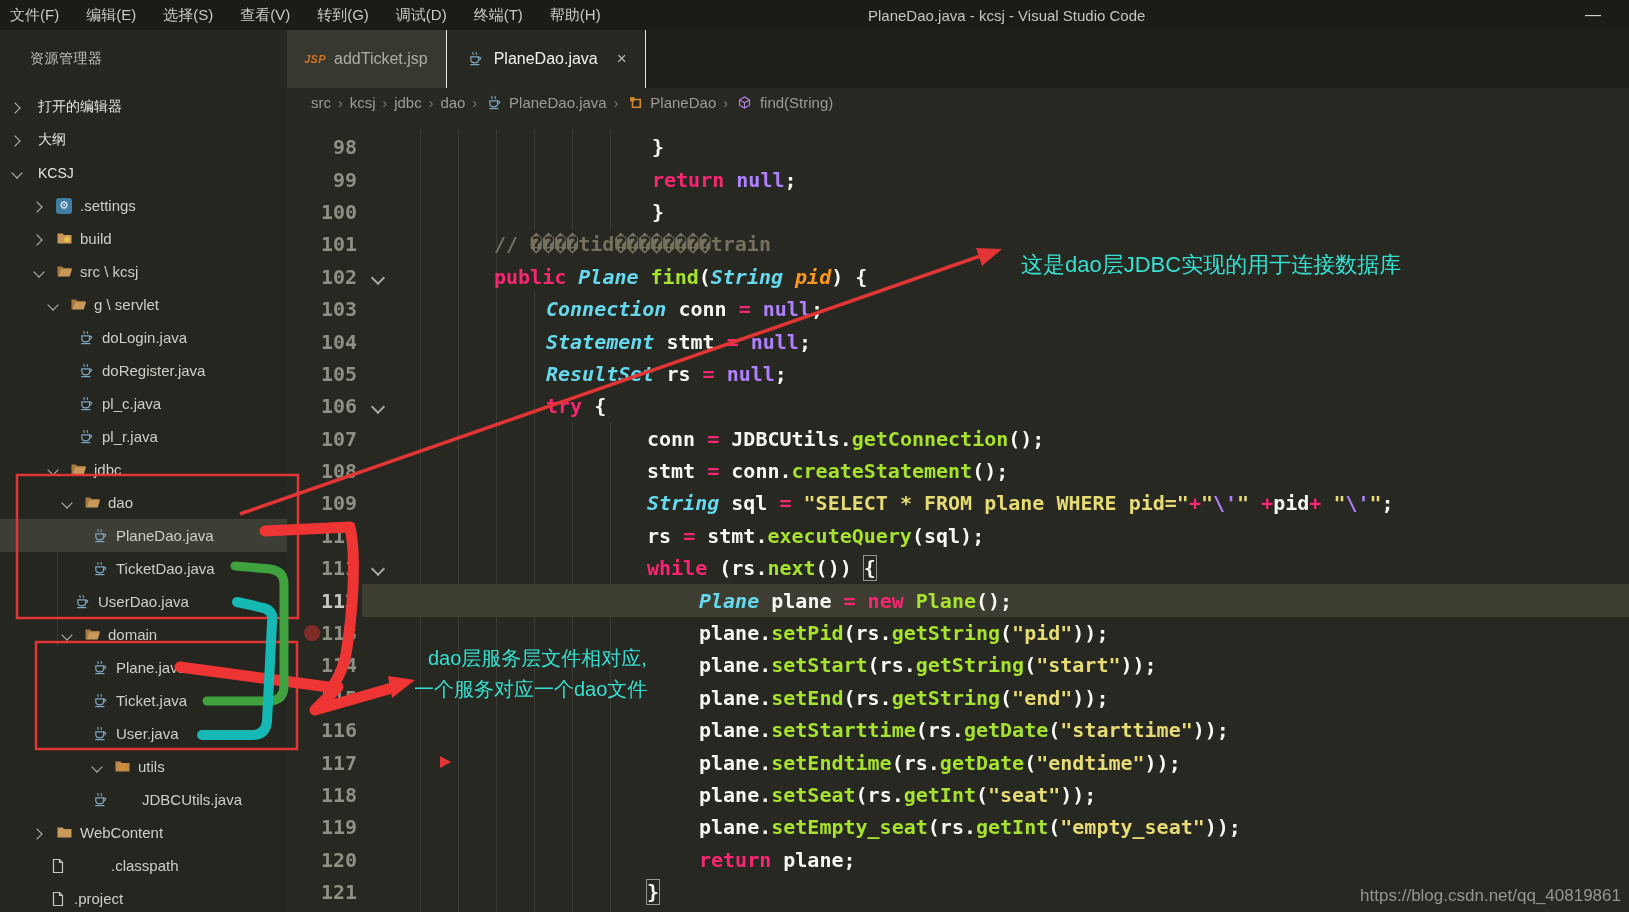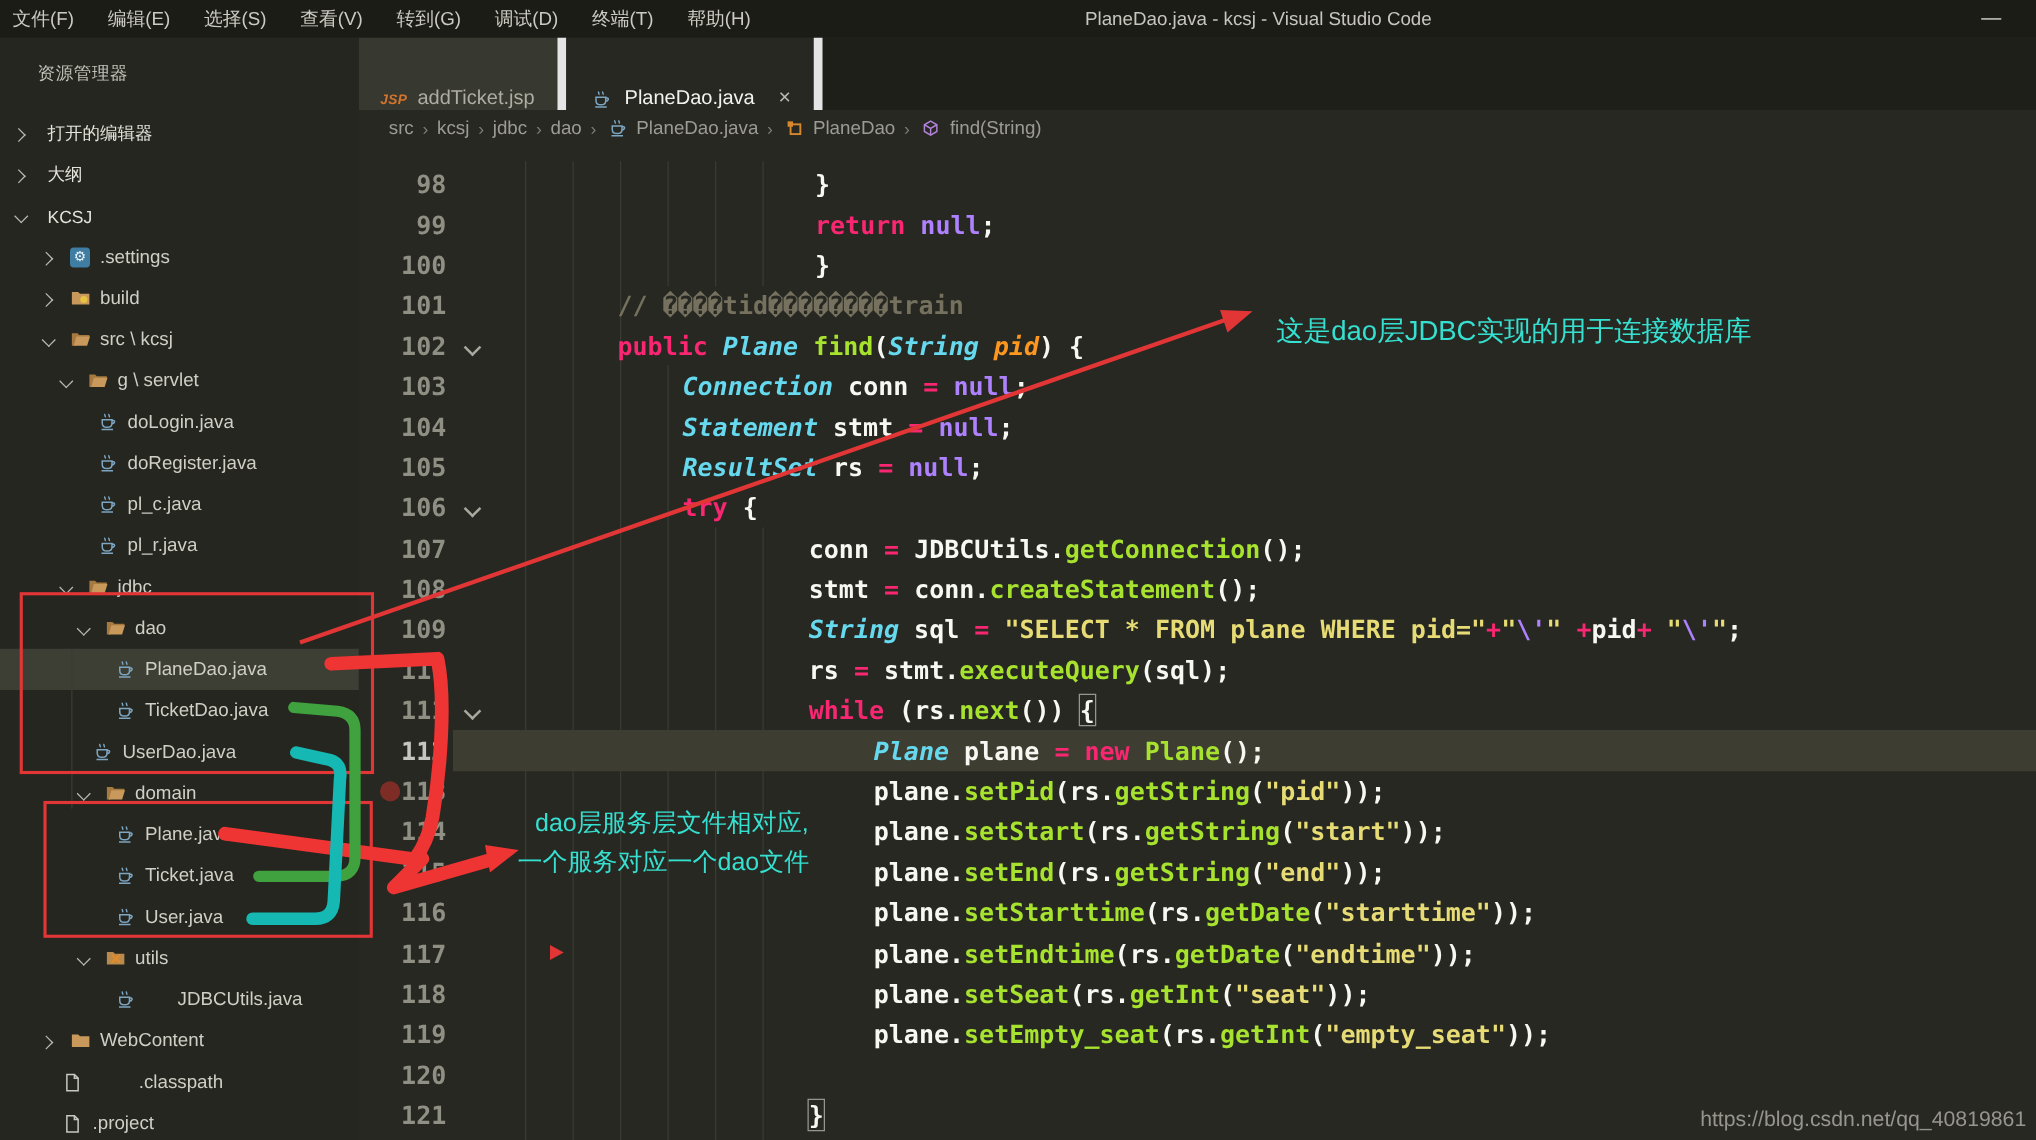--- a/index.html
+++ b/index.html
@@ -26,21 +26,21 @@
   .chev.right::before{transform:rotate(-45deg);top:4px;left:3px}
   .ico{width:20px;height:17px;flex:none;display:inline-flex;align-items:center;justify-content:center}
   .ico svg{display:block}
   .gearbox{display:inline-flex;width:16px;height:16px;border-radius:3px;background:#3f7da3;color:#eaf3f8;
     font-size:11px;align-items:center;justify-content:center;font-family:"DejaVu Sans",sans-serif}
   .jsptxt{color:#d4732b;font-weight:bold;font-size:11px;font-style:italic;letter-spacing:.3px}
   .lbl{white-space:nowrap}
   .tree-guide{position:absolute;left:57px;top:489px;height:128px;width:1px;background:#3b3b33}
   
   .tabstrip{position:absolute;left:287px;top:30px;right:0;height:58px;background:#1e1f19;display:flex;z-index:2}
-  .tab{height:100%;display:flex;align-items:flex-end;padding:0 18px;gap:9px;font-size:16px;color:#aeada3;background:#37382f;border-right:7px solid #e5e5e5}
+  .tab{height:100%;display:flex;align-items:center;padding:0 18px;gap:9px;font-size:16px;color:#aeada3;background:#37382f;border-right:1px solid #e5e5e5}
   .tab.active{background:#272822;color:#f2f2ee}
   .tab .close{margin-left:10px;color:#b9b9b1;font-size:17px}
   .breadcrumb{position:absolute;left:287px;top:88px;right:0;height:29px;background:#272822;display:flex;align-items:center;
     padding-left:24px;gap:7px;font-size:15px;color:#9d9c94;z-index:2}
   .bc-sep{color:#7e7d76;font-size:14px}
   .bc-item{display:flex;align-items:center;gap:5px}
   
   .editor{position:absolute;left:287px;top:117px;right:0;bottom:0;background:#272822;z-index:1}
   .guide{position:absolute;width:1px;background:#3a3b33}
   .lines{position:relative;padding-top:14px;font-family:"DejaVu Sans Mono","Liberation Mono",monospace;
@@ -283,21 +283,21 @@
             <svg width="16" height="16" viewBox="0 0 16 16" fill="none" stroke="#7da6c3" stroke-width="1.2">
               <path d="M6 1.2c-.9.9.9 1.6 0 2.6"></path>
               <path d="M9.3 1.2c-.9.9.9 1.6 0 2.6"></path>
               <path d="M3.8 5.8h7.8v2.7c0 2-1.7 3.3-3.9 3.3s-3.9-1.3-3.9-3.3z"></path>
               <path d="M11.6 6.4h1.3c1.2 0 1.2 2.5-1.6 2.7"></path>
               <path d="M3.2 13.6h9.2"></path>
             </svg>
           </span>
           <span class="lbl">User.java</span>
         </div>
-        <div class="trow" style="padding-left: 58px; align-items: center;">
+        <div class="trow" style="padding-left: 88px; align-items: center;">
           <span class="chev "></span>
           <span class="ico">
             <svg width="17" height="15" viewBox="0 0 16 15">
               <path d="M1 2.5h5L7.5 4H15v8.5H1z" fill="#b98a4e"></path>
               <rect x="7.2" y="3.5" width="2" height="9" transform="rotate(45 8.2 8)" fill="#e08b2d"></rect>
               <rect x="7.2" y="3.5" width="2" height="9" transform="rotate(-45 8.2 8)" fill="#e08b2d"></rect>
             </svg>
           </span>
           <span class="lbl">utils</span>
         </div>
@@ -536,20 +536,21 @@
           <span class="txt" style="padding-left: 299px;"><span class="tok-w">plane.</span><span class="tok-f">setSeat</span><span class="tok-w">(rs.</span><span class="tok-f">getInt</span><span class="tok-w">(</span><span class="tok-s">"seat"</span><span class="tok-w">));</span></span>
         </div>
         <div class="cl">
           <span class="num">119</span>
           <span class="fold"></span>
           <span class="txt" style="padding-left: 299px;"><span class="tok-w">plane.</span><span class="tok-f">setEmpty_seat</span><span class="tok-w">(rs.</span><span class="tok-f">getInt</span><span class="tok-w">(</span><span class="tok-s">"empty_seat"</span><span class="tok-w">));</span></span>
         </div>
         <div class="cl">
           <span class="num">120</span>
           <span class="fold"></span>
+          <span class="txt" style="padding-left: 299px;"><span class="tok-k">return</span><span class="tok-w"> plane;</span></span>
         </div>
         <div class="cl">
           <span class="num">121</span>
           <span class="fold"></span>
           <span class="txt" style="padding-left: 247px;"><span class="tok-x">}</span></span>
         </div>
       </div>
   </div>
 
   <svg class="overlay" width="1629" height="912" viewBox="0 0 1629 912">

